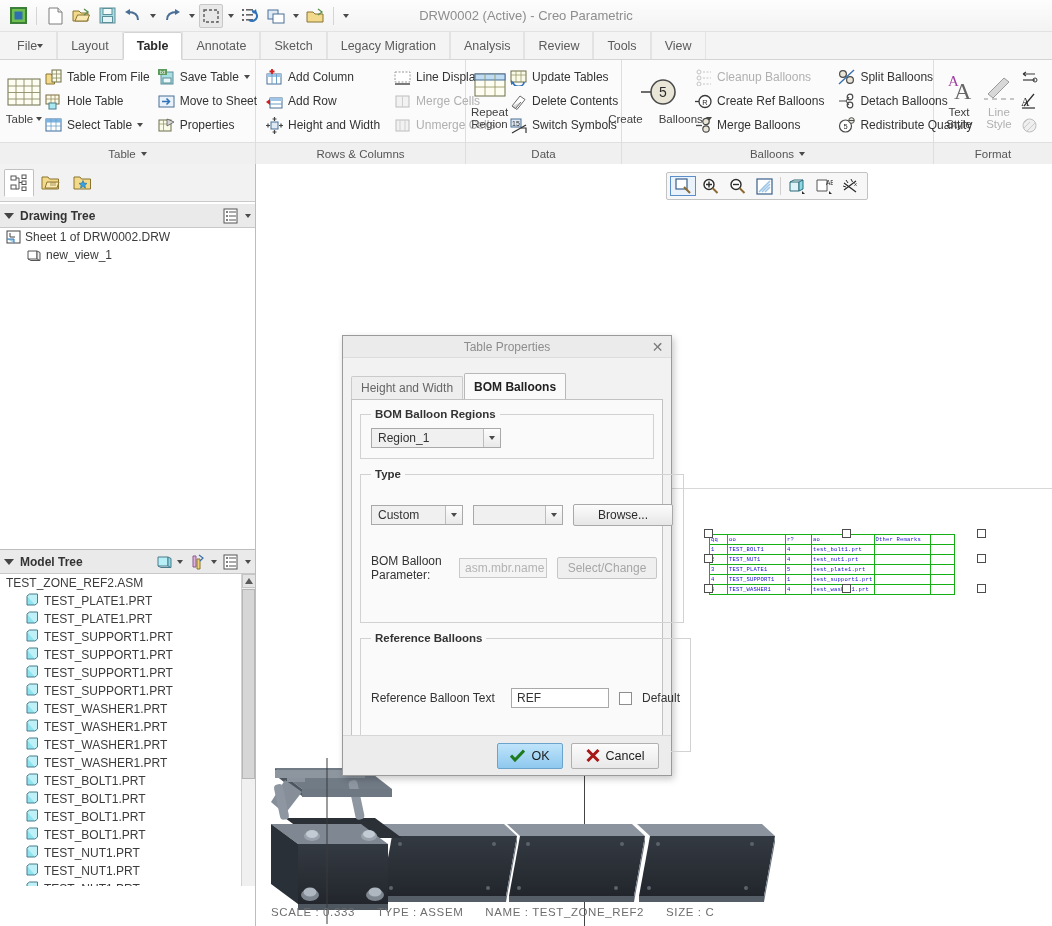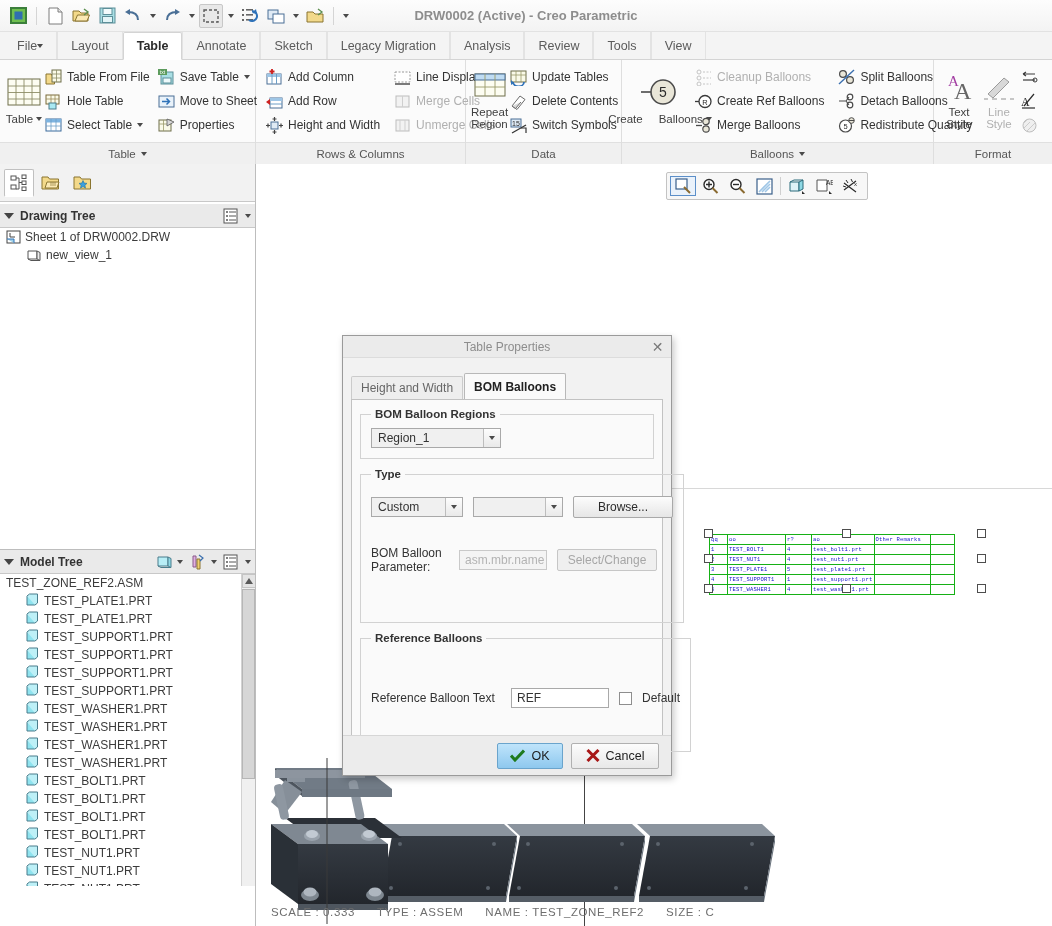--- a/index.html
+++ b/index.html
@@ -11,21 +11,21 @@
     overflow: hidden;
     color: #3a3a3a;
   }
   #app { position: relative; width: 1052px; height: 926px; }
 
   
   .titlebar {
     position: absolute; left: 0; top: 0; width: 1052px; height: 32px;
     background: linear-gradient(#fdfdfd, #f3f3f3);
     border-bottom: 1px solid #e2e2e2;
-    display: flex; align-items: center; font-weight: bold;
+    display: flex; align-items: center;
   }
   .qat { display: flex; align-items: center; gap: 2px; padding-left: 6px; }
   .qbtn {
     width: 24px; height: 24px; display: flex; align-items: center;
     justify-content: center; border: 1px solid transparent; border-radius: 2px;
     position: relative;
   }
   .qbtn.framed { border: 1px solid #c8c8c8; background: #e8e8e8; }
   .qsep { width: 1px; height: 18px; background: #d5d5d5; margin: 0 4px; }
   .caret { width: 0; height: 0; border-left: 3.5px solid transparent;
@@ -1169,21 +1169,21 @@
         <div class="sel" style="width:130px">
           <span class="txt">Region_1</span>
           <span class="arrow">
               <i class="caret"></i>
             </span>
         </div>
       </fieldset>
 
       <fieldset class="gb" style="height:155px">
         <legend>Type</legend>
-        <div class="row" style="gap:10px; margin-top:8px">
+        <div class="row" style="gap:10px; margin-top:16px">
           <div class="sel" style="width:92px">
             <span class="txt">Custom</span>
             <span class="arrow">
                 <i class="caret"></i>
               </span>
           </div>
           <div class="sel" style="width:90px">
             <span class="txt"></span>
             <span class="arrow">
                 <i class="caret"></i>

